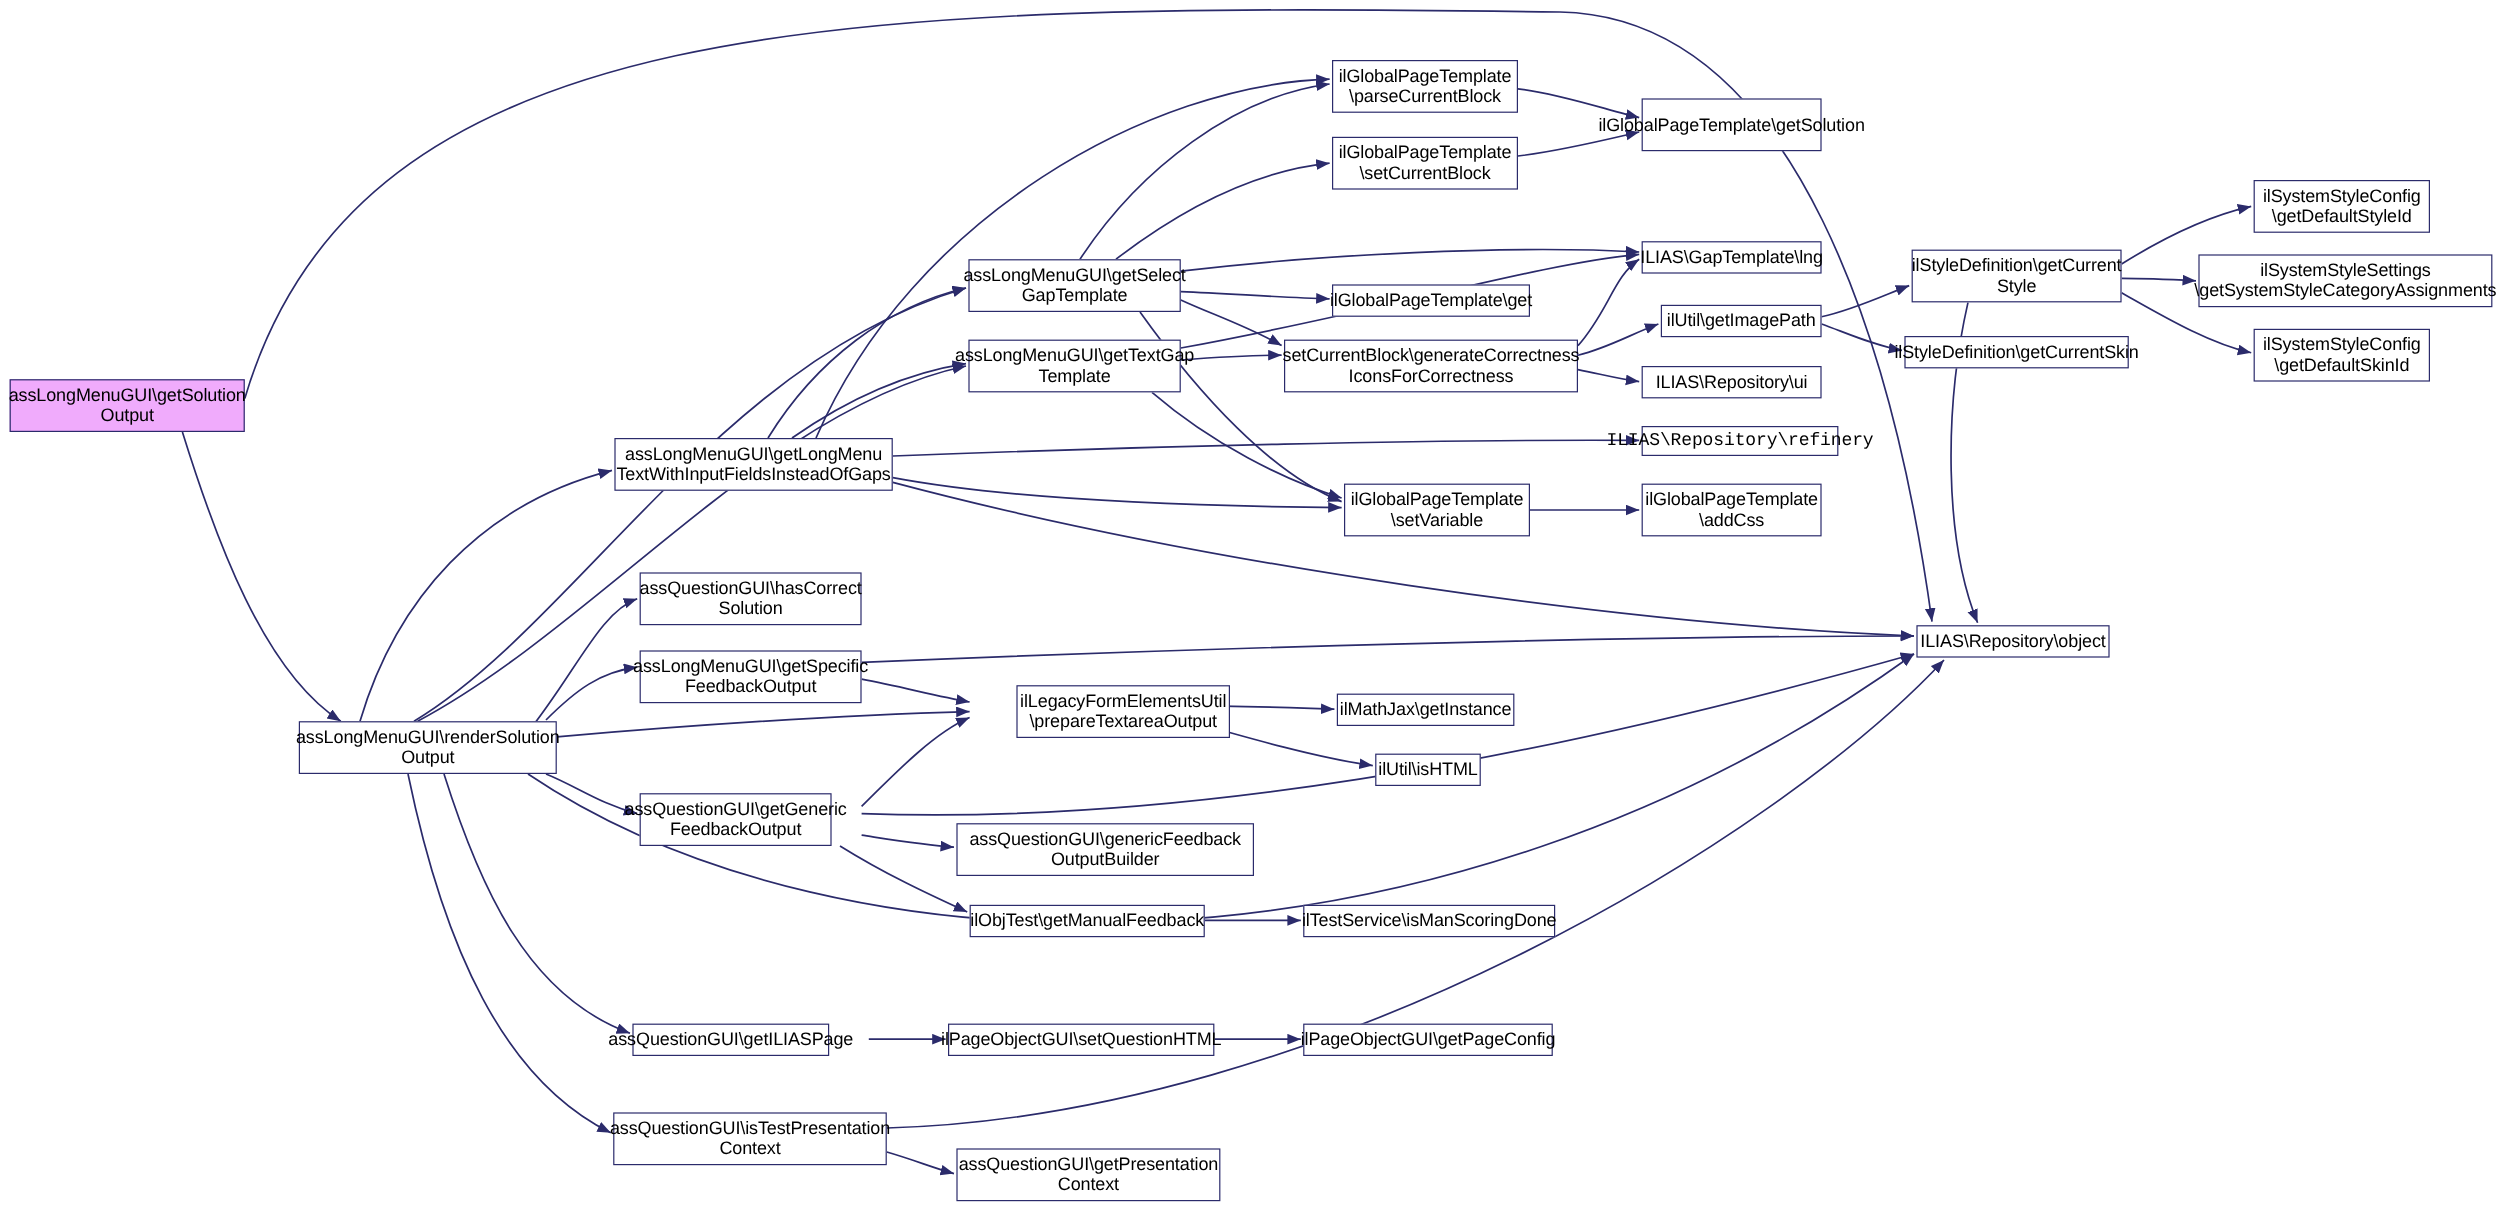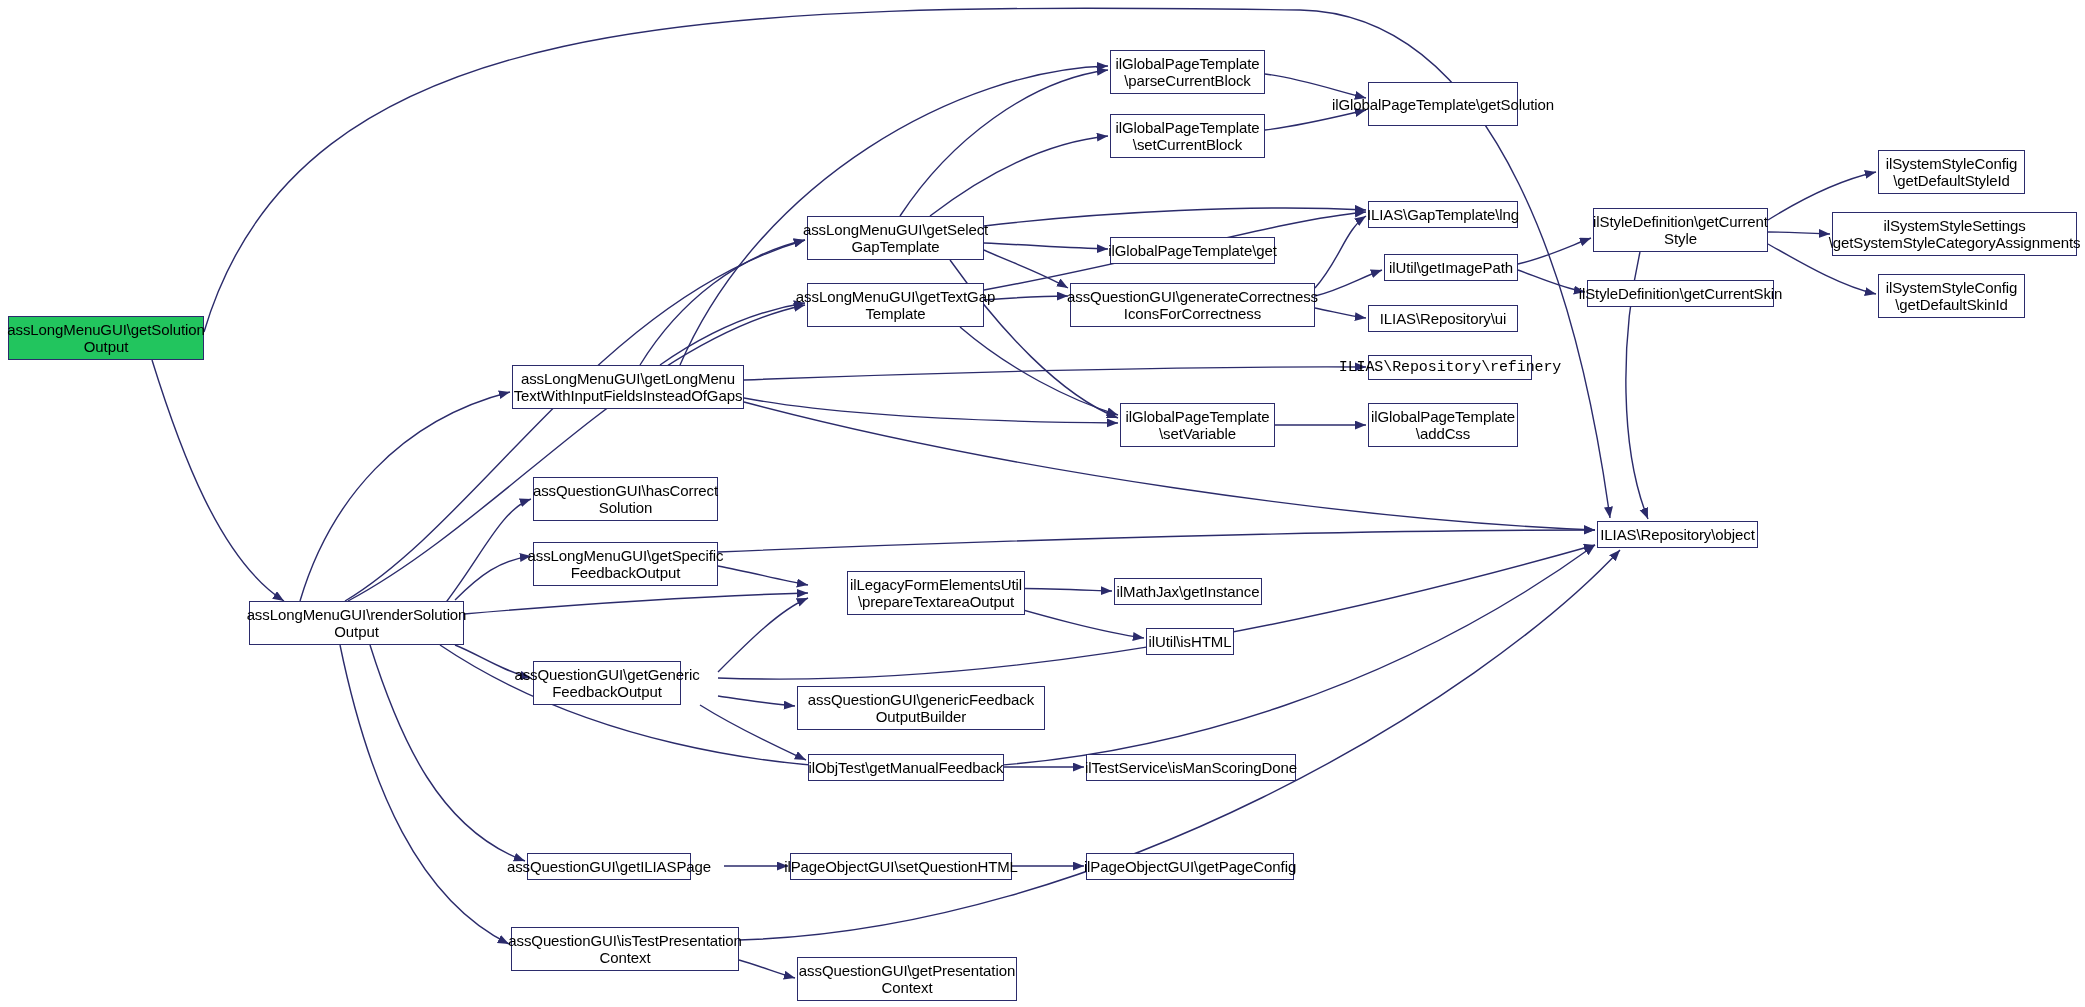--- a/index.html
+++ b/index.html
@@ -33,21 +33,21 @@
     line-height: 17px;
     display: flex;
     align-items: center;
     justify-content: center;
     text-align: center;
     white-space: pre-line;
     padding: 0 4px;
     letter-spacing: -0.1px;
   }
   .node.root {
-    background: #22c55e;
+    background: #f0abfc;
   }
 </style>
 </head>
 <body>
 
 <div id="canvas">
   <svg class="edges" viewBox="0 0 2085 1007">
     <defs>
       <marker id="arrow" markerWidth="9" markerHeight="9" refX="8" refY="3.2" orient="auto" markerUnits="strokeWidth">
         <path d="M0,0 L8,3.2 L0,6.4 z" fill="#2b2b6b"></path>
@@ -119,21 +119,21 @@
 GapTemplate</div>
       <div class="node" style="left: 807px; top: 283px; width: 177px; height: 44px;">assLongMenuGUI\getTextGap
 Template</div>
       <div class="node" style="left: 1110px; top: 50px; width: 155px; height: 44px;">ilGlobalPageTemplate
 \parseCurrentBlock</div>
       <div class="node" style="left: 1110px; top: 114px; width: 155px; height: 44px;">ilGlobalPageTemplate
 \setCurrentBlock</div>
       <div class="node" style="left: 1368px; top: 82px; width: 150px; height: 44px;">ilGlobalPageTemplate\getSolution</div>
       <div class="node" style="left: 1368px; top: 201px; width: 150px; height: 27px;">ILIAS\GapTemplate\lng</div>
       <div class="node" style="left: 1110px; top: 237px; width: 165px; height: 27px;">ilGlobalPageTemplate\get</div>
-      <div class="node" style="left: 1070px; top: 283px; width: 245px; height: 44px;">assQuestionGUI\generateCorrectness
+      <div class="node" style="left: 1070px; top: 283px; width: 245px; height: 44px;">setCurrentBlock\generateCorrectness
 IconsForCorrectness</div>
       <div class="node" style="left: 1384px; top: 254px; width: 134px; height: 27px;">ilUtil\getImagePath</div>
       <div class="node" style="left: 1368px; top: 305px; width: 150px; height: 27px;">ILIAS\Repository\ui</div>
       <div class="node" style="left: 1368px; top: 355px; width: 164px; height: 25px; font-family: Liberation Mono, monospace;">ILIAS\Repository\refinery</div>
       <div class="node" style="left: 1120px; top: 403px; width: 155px; height: 44px;">ilGlobalPageTemplate
 \setVariable</div>
       <div class="node" style="left: 1368px; top: 403px; width: 150px; height: 44px;">ilGlobalPageTemplate
 \addCss</div>
       <div class="node" style="left: 1593px; top: 208px; width: 175px; height: 44px;">ilStyleDefinition\getCurrent
 Style</div>
@@ -145,21 +145,21 @@
       <div class="node" style="left: 1878px; top: 274px; width: 147px; height: 44px;">ilSystemStyleConfig
 \getDefaultSkinId</div>
       <div class="node" style="left: 533px; top: 477px; width: 185px; height: 44px;">assQuestionGUI\hasCorrect
 Solution</div>
       <div class="node" style="left: 533px; top: 542px; width: 185px; height: 44px;">assLongMenuGUI\getSpecific
 FeedbackOutput</div>
       <div class="node" style="left: 810px; top: 571px; width: 178px; height: 44px; margin-left: 37px;">ilLegacyFormElementsUtil
 \prepareTextareaOutput</div>
       <div class="node" style="left: 1114px; top: 578px; width: 148px; height: 27px;">ilMathJax\getInstance</div>
       <div class="node" style="left: 1146px; top: 628px; width: 88px; height: 27px;">ilUtil\isHTML</div>
-      <div class="node" style="left: 533px; top: 661px; width: 148px; height: 44px;">assQuestionGUI\getGeneric
+      <div class="node" style="left: 533px; top: 661px; width: 160px; height: 44px;">assQuestionGUI\getGeneric
 FeedbackOutput</div>
       <div class="node" style="left: 797px; top: 686px; width: 248px; height: 44px;">assQuestionGUI\genericFeedback
 OutputBuilder</div>
       <div class="node" style="left: 808px; top: 754px; width: 196px; height: 27px;">ilObjTest\getManualFeedback</div>
       <div class="node" style="left: 1086px; top: 754px; width: 210px; height: 27px;">ilTestService\isManScoringDone</div>
       <div class="node" style="left: 1597px; top: 521px; width: 161px; height: 27px;">ILIAS\Repository\object</div>
       <div class="node" style="left: 527px; top: 853px; width: 164px; height: 27px; text-align: right;">assQuestionGUI\getILIASPage</div>
       <div class="node" style="left: 790px; top: 853px; width: 222px; height: 27px;">ilPageObjectGUI\setQuestionHTML</div>
       <div class="node" style="left: 1086px; top: 853px; width: 208px; height: 27px;">ilPageObjectGUI\getPageConfig</div>
       <div class="node" style="left: 511px; top: 927px; width: 228px; height: 44px;">assQuestionGUI\isTestPresentation

